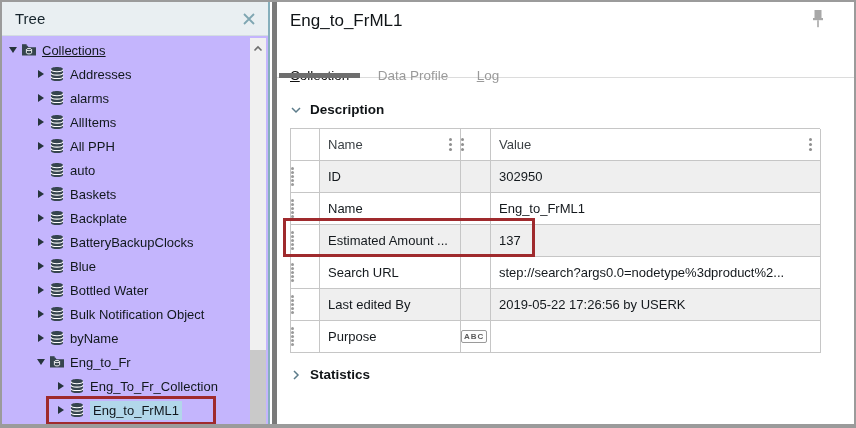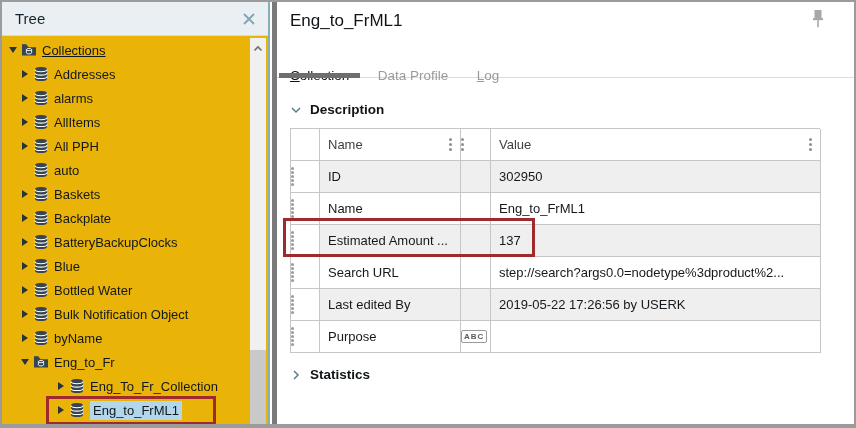--- a/index.html
+++ b/index.html
@@ -2,35 +2,35 @@
 <html><head>
 <meta charset="utf-8">
 <style>
   * { margin:0; padding:0; box-sizing:border-box; }
   body { font-family:"Liberation Sans", sans-serif; background:#ffffff; }
   .window { position:relative; width:856px; height:428px; border:2px solid #9b9b9b;
             border-bottom-width:4px; background:#fff; overflow:hidden; }
 
   
   .left-panel { position:absolute; left:0; top:0; width:268px; height:100%;
-                background:#eab308; border-right:2px solid #86afbc; }
+                background:#c4b5fd; border-right:2px solid #86afbc; }
   .panel-header { height:34px; background:#e9eff2; display:flex; align-items:center;
                   padding:0 10px 0 13px; border-bottom:1px solid #d3dde1; }
   .panel-header .title { font-size:15px; color:#16242c; flex:1; }
   .close-x { width:18px; height:18px; cursor:pointer; }
   .tree { position:absolute; top:36px; left:0; right:17px; bottom:0; overflow:hidden; }
   .tree-item { height:24px; display:flex; align-items:center; font-size:13px; color:#11181d;
                white-space:nowrap; cursor:default; }
   .tree-item .exp { width:14px; display:inline-flex; justify-content:center; flex:none; }
   .tri-r { width:0; height:0; border-left:6px solid #26343c; border-top:4px solid transparent;
            border-bottom:4px solid transparent; }
   .tri-d { width:0; height:0; border-top:6px solid #26343c; border-left:4px solid transparent;
            border-right:4px solid transparent; }
   .tree-item .node-icon { width:16px; height:16px; margin:0 5px 0 1px; flex:none; }
-  .lvl0 { padding-left:4px;text-decoration:underline; } .lvl1 { padding-left:16px; } .lvl2 { padding-left:52px; }
+  .lvl0 { padding-left:4px;text-decoration:underline; } .lvl1 { padding-left:32px; } .lvl2 { padding-left:52px; }
   .exp-none { visibility:hidden; }
   .sel .lbl { background:#b2d7ea; padding:2px 3px; }
 
   
   .vscroll { position:absolute; top:36px; right:2px; width:16px; bottom:0; background:#f0f0f0; }
   .vscroll .up { position:absolute; top:6px; left:3px; width:10px; height:10px; }
   .vscroll .thumb { position:absolute; bottom:0; left:0; width:16px; height:74px; background:#c9c9c9; }
 
   
   .splitter { position:absolute; left:270px; top:0; width:5px; height:100%; background:#7a7a7a; }

